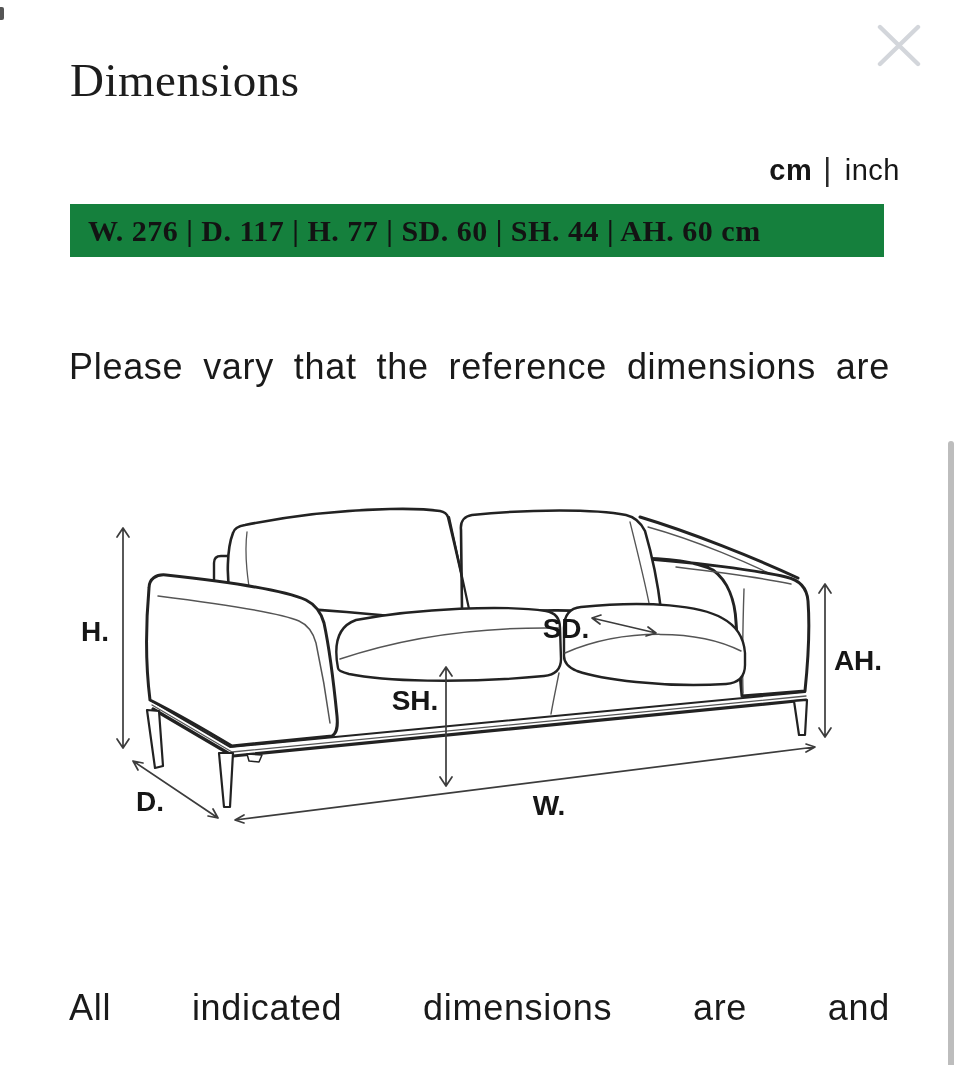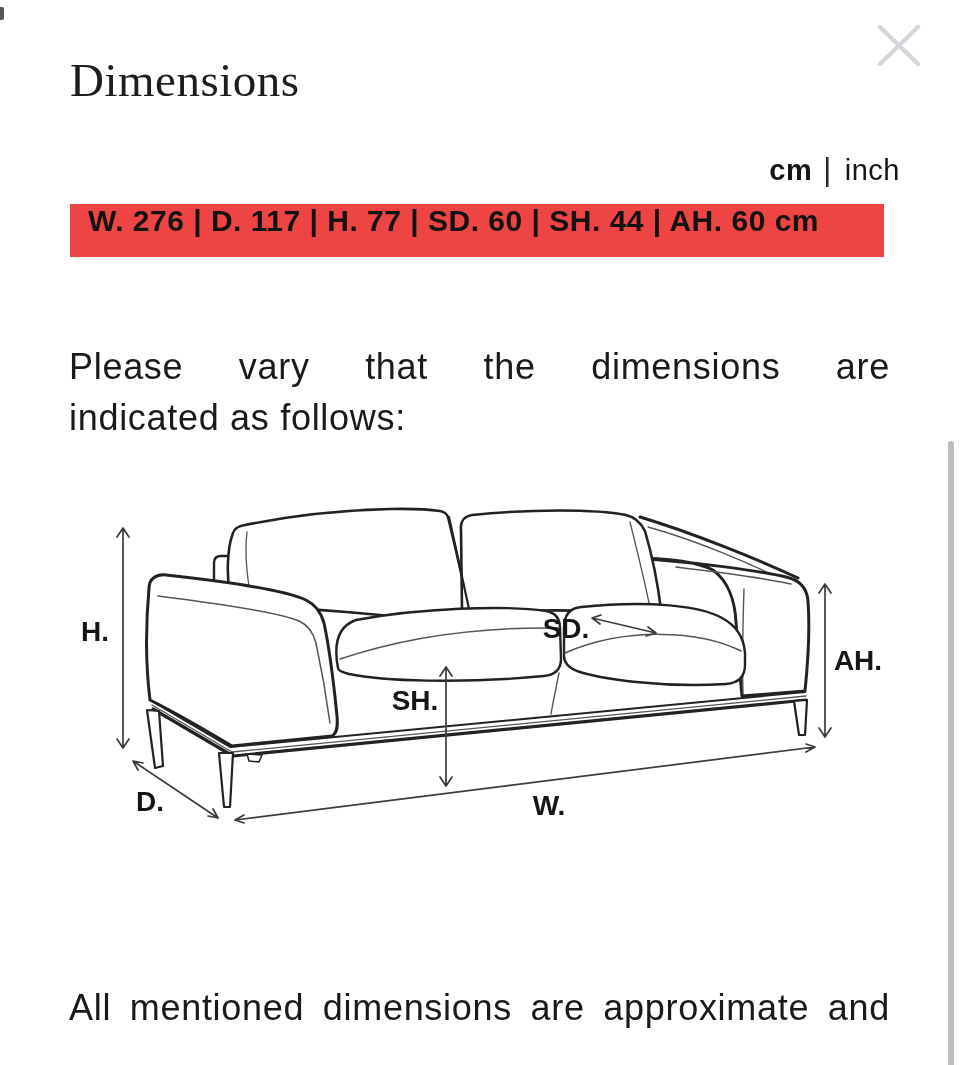--- a/index.html
+++ b/index.html
@@ -16,21 +16,21 @@
   .close-btn{position:absolute;left:877px;top:24px;width:44px;height:44px;cursor:pointer;background:none;border:none;padding:0;}
   .unit-toggle{
     position:absolute;top:152px;right:60px;display:flex;align-items:baseline;
     font-size:29px;color:#161616;letter-spacing:.5px;
   }
   .unit-cm{font-weight:700;cursor:pointer;}
   .unit-sep{font-weight:400;color:#2a2a2a;margin:0 13px 0 11px;font-size:31px;}
   .unit-inch{font-weight:400;cursor:pointer;}
   .dim-bar{
     position:absolute;left:70px;top:204px;width:814px;height:53px;
-    background:#ef4444;display:flex;
+    background:#15803d;display:flex;align-items:center;font-family:Liberation Serif, serif;
   }
   .dim-bar-text{
     padding-left:18px;font-size:30px;font-weight:600;color:#131313;letter-spacing:.5px;white-space:nowrap;
   }
   .para{position:absolute;left:69px;width:821px;font-size:36px;line-height:51px;letter-spacing:.7px;color:#1a1a1a;}
   .para-top{top:341px;}
   .para-bottom{top:982px;}
   .jline{display:flex;justify-content:space-between;}
   .nline{display:block;}
   .sofa-wrap{position:absolute;left:0;top:460px;width:960px;height:400px;}
@@ -61,24 +61,24 @@
 <div class="dim-bar">
   <span class="dim-bar-text">W. 276 | D. 117 | H. 77 | SD. 60 | SH. 44 | AH. 60 cm</span>
 </div>
 
 <div class="para para-top">
   <span class="jline">
       <span>Please</span>
       <span>vary</span>
       <span>that</span>
       <span>the</span>
+      <span>reference</span>
       <span>dimensions</span>
       <span>are</span>
     </span>
-  <span class="nline">indicated as follows:</span>
 </div>
 
 <div class="sofa-wrap">
 <svg width="960" height="400" viewBox="0 0 960 400">
   <g stroke="#222" fill="none" stroke-linecap="round" stroke-linejoin="round">
 
     <path d="M 214,128 L 214,103 Q 214,96 221,96 L 229,96 Q 235,96 235,103 L 237,132" fill="#fff" stroke-width="2.4"></path>
 
     <path d="M 640,57 C 690,72 755,98 798,118" stroke-width="3"></path>
     <path d="M 648,67 C 695,80 750,103 789,123" stroke-width="1.3" stroke="#555"></path>
@@ -128,21 +128,20 @@
     <text x="566" y="178">SD.</text>
     <text x="858" y="210">AH.</text>
     <text x="549" y="355">W.</text>
   </g>
 </svg>
 </div>
 
 <div class="para para-bottom">
   <span class="jline">
       <span>All</span>
-      <span>mentioned</span>
+      <span>indicated</span>
       <span>dimensions</span>
       <span>are</span>
-      <span>approximate</span>
       <span>and</span>
     </span>
 </div>
 
 <div class="scrollbar-thumb"></div>
 
 </body></html>

